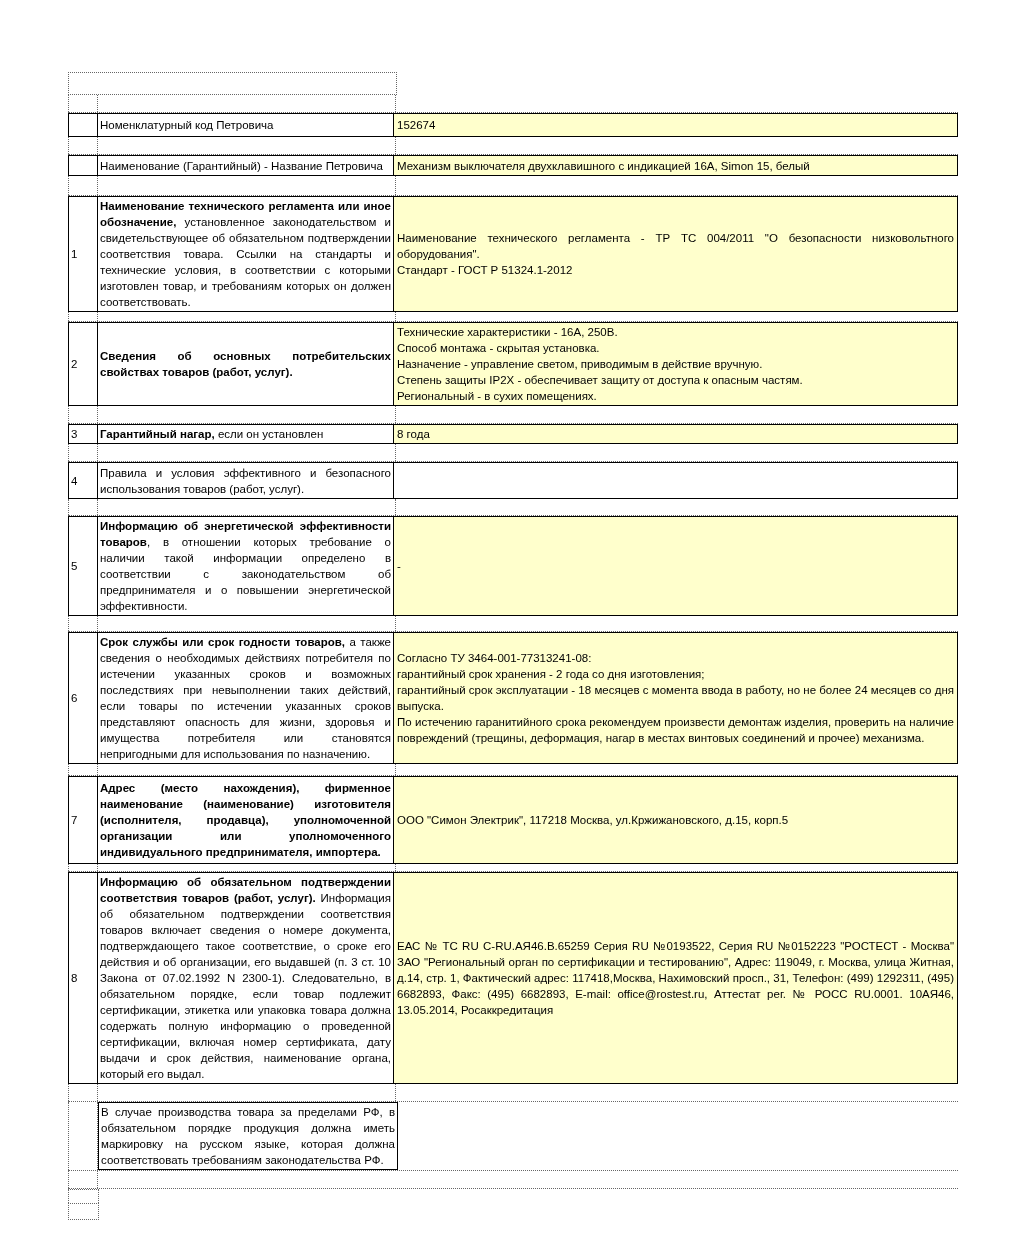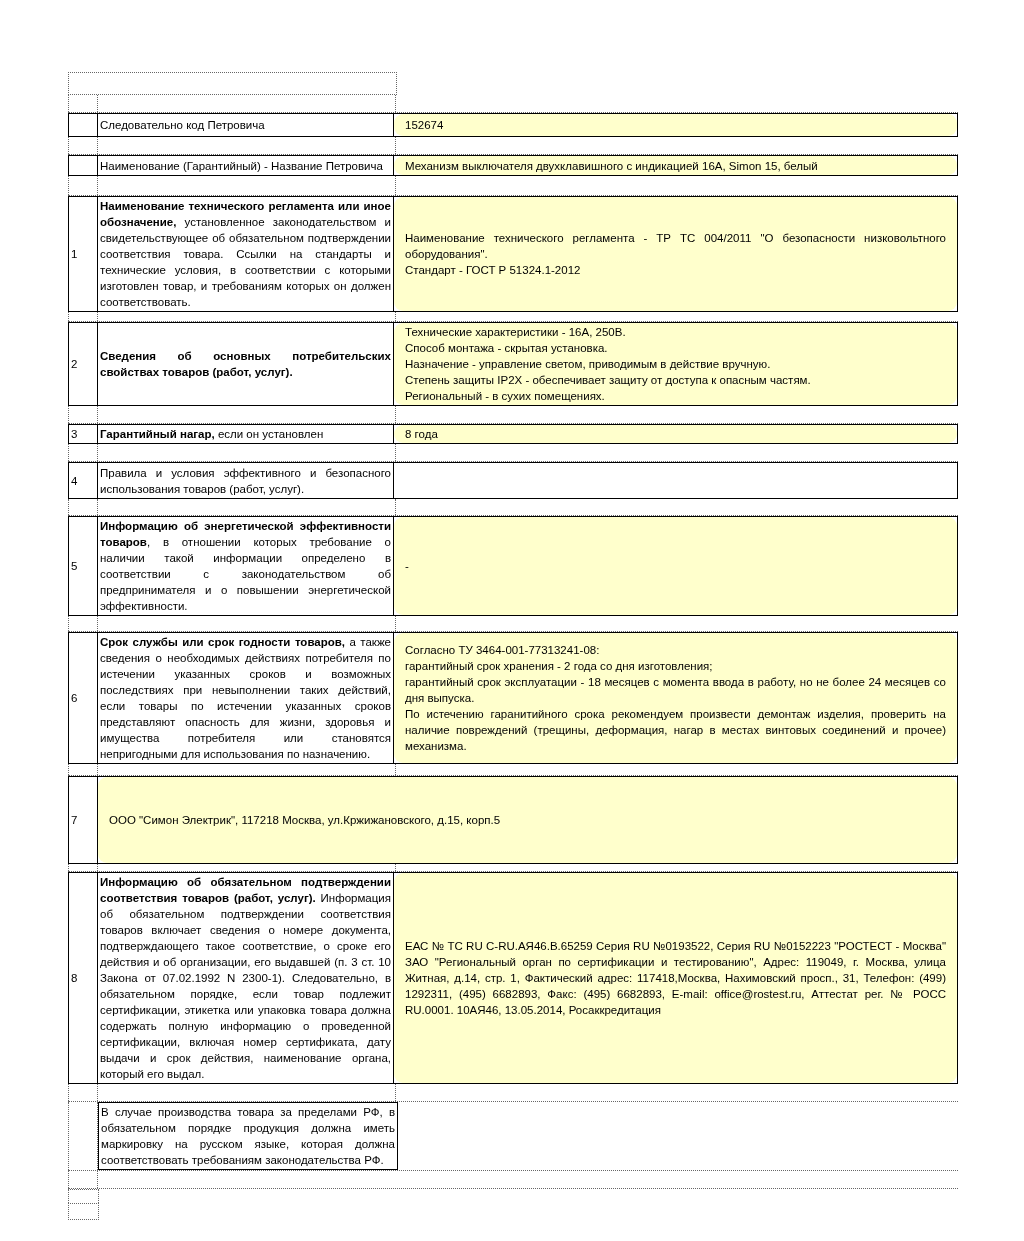--- a/index.html
+++ b/index.html
@@ -20,21 +20,21 @@
   .gap .gl{width:298px;border-right:1px dotted #666;box-sizing:border-box;}
   .h8{height:8px}.h10{height:10px}.h12{height:12px}.h16{height:16px}
   .h17{height:17px}.h18{height:18px}.h20{height:20px}
 
   
   .trow{display:flex;border:1px solid #000;box-sizing:border-box;background:#fff;}
   .c-num{width:29px;flex:none;border-right:1px solid #000;display:flex;align-items:center;padding:0 0 0 2px;box-sizing:border-box;}
   .c-label{width:296px;flex:none;border-right:1px solid #000;display:flex;align-items:center;padding:1px 2px;box-sizing:border-box;}
   .c-label .txt{width:100%;text-align:justify;}
   .c-label.plain .txt{text-align:left;}
-  .c-value{flex:1;background:#FFFFCC;display:flex;align-items:center;padding:1px 11px;box-sizing:border-box;border-radius:9px;}
+  .c-value{flex:1;background:#FFFFCC;display:flex;align-items:center;padding:1px 3px;box-sizing:border-box;}
   .c-value .txt{width:100%;white-space:pre-line;text-align:justify;}
   .b{font-weight:bold;}
 
   .mh24{min-height:24px}.mh21{min-height:21px}.mh114{min-height:114px}
   .mh82{min-height:82px}.mh20{min-height:20px}.mh37{min-height:37px}
   .mh84{min-height:84px}.mh128{min-height:128px}.mh88{min-height:88px}
   .mh197{min-height:197px}
 
   
   .frow{display:flex;border-bottom:1px dotted #666;box-sizing:border-box;}
@@ -54,21 +54,21 @@
 
     <div class="gapA"></div>
     <div class="gap h18">
         <div class="gn"></div>
         <div class="gl"></div>
       </div>
 
     <div class="trow mh24">
       <div class="c-num"></div>
       <div class="c-label plain">
-          <div class="txt">Следовательно код Петровича</div>
+          <div class="txt">Номенклатурный код Петровича</div>
         </div>
       <div class="c-value">
           <div class="txt">152674</div>
         </div>
     </div>
     <div class="gap h18">
         <div class="gn"></div>
         <div class="gl"></div>
       </div>
 
@@ -184,20 +184,23 @@
     </div>
     <div class="gap h12">
         <div class="gn"></div>
         <div class="gl"></div>
       </div>
 
     <div class="trow mh88">
       <div class="c-num">
           <span>7</span>
         </div>
+      <div class="c-label">
+          <div class="txt"><span class="b">Адрес (место нахождения), фирменное наименование (наименование) изготовителя (исполнителя, продавца), уполномоченной организации или уполномоченного индивидуального предпринимателя, импортера.</span><span></span></div>
+        </div>
       <div class="c-value">
           <div class="txt">ООО "Симон Электрик", 117218 Москва, ул.Кржижановского, д.15, корп.5</div>
         </div>
     </div>
     <div class="gap h8">
         <div class="gn"></div>
         <div class="gl"></div>
       </div>
 
     <div class="trow mh197">

